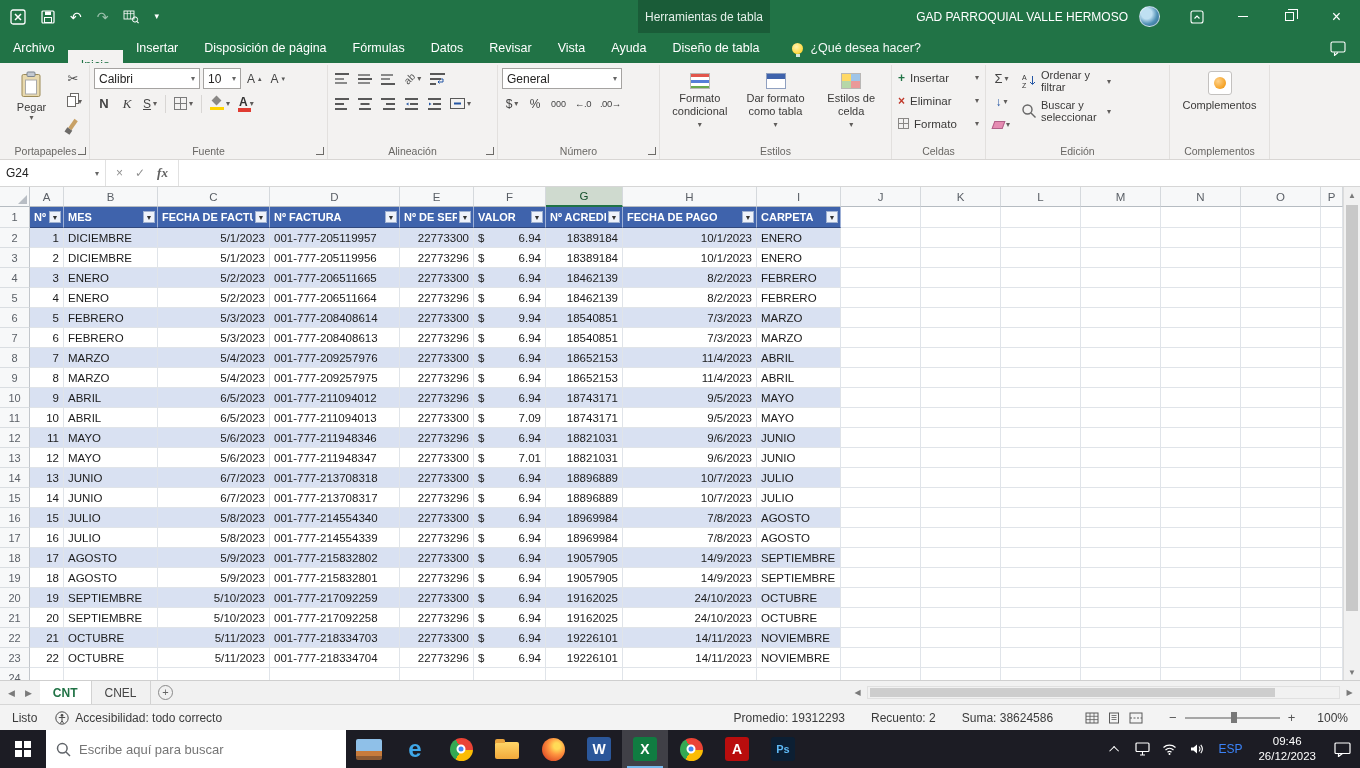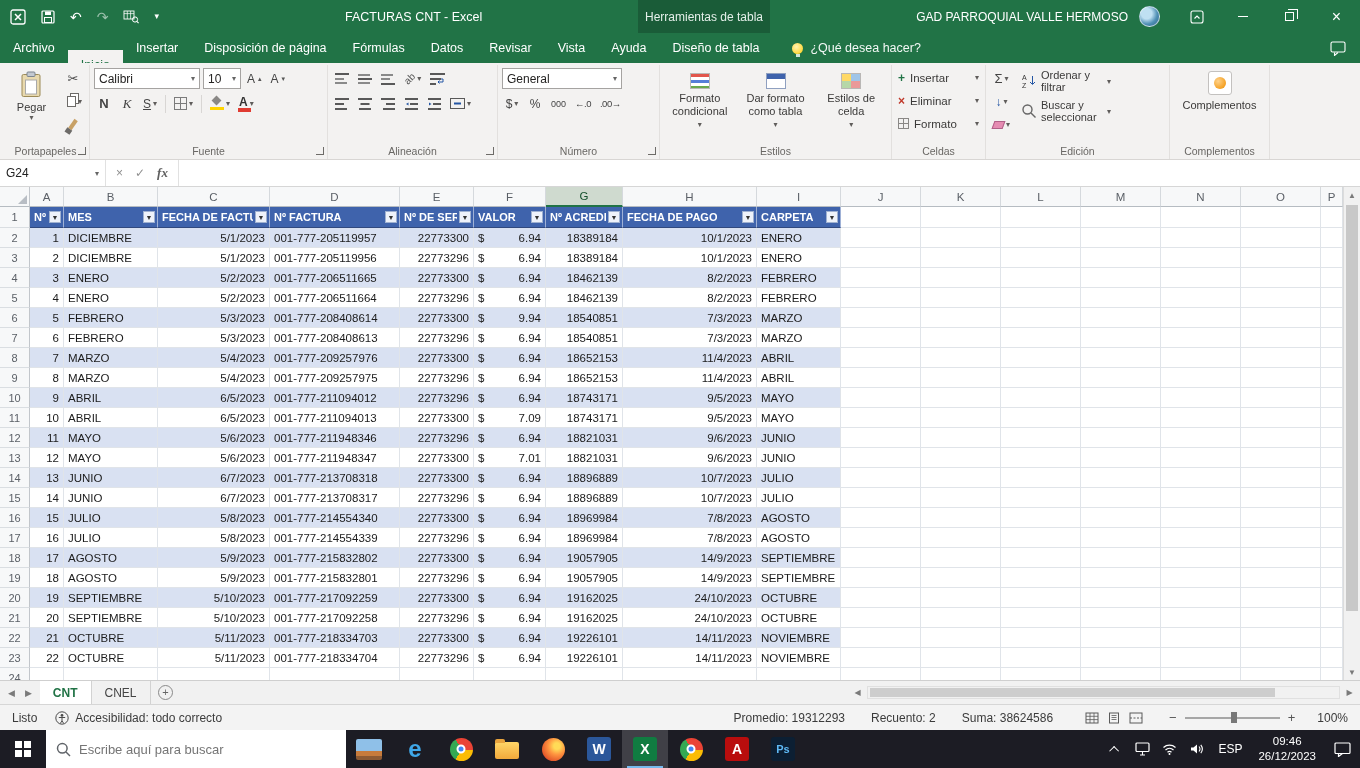--- a/index.html
+++ b/index.html
@@ -170,21 +170,21 @@
   .ic-folder::before { content:""; position:absolute; left:0; top:-3px; width:10px; height:4px; background:#e8a33d; border-radius:2px 2px 0 0; }
   .ic-firefox { width:23px; height:23px; border-radius:50%; background:radial-gradient(circle at 65% 35%,#ffdb57 0 15%,#ff9640 40%,#e3562a 75%,#b5007f 100%); }
   .appsq { width:24px; height:24px; border-radius:3px; color:#fff; font-weight:bold; font-size:14px; display:flex; align-items:center; justify-content:center; }
   .ic-word { background:#2b579a; }
   .ic-excel { background:#107c41; }
   .ic-acrobat { background:#b90d0d; }
   .ic-ps { background:#0c1f33; color:#5fb9f5; font-size:11px; }
   .tray { display:flex; align-items:center; margin-left:auto; }
   .tri { width:27px; height:38px; display:flex; align-items:center; justify-content:center; }
   .chev { width:7px; height:7px; border-left:1.8px solid #fff; border-top:1.8px solid #fff; transform:rotate(45deg) translateY(2px); display:block; }
-  .lang { color:#ffffff; font-size:12px; padding:0 8px; display:flex; align-items:center; }
+  .lang { color:#3b82f6; font-size:12px; padding:0 8px; display:flex; align-items:center; }
   .clock { display:flex; flex-direction:column; align-items:center; justify-content:center; color:#fff; font-size:11.5px; line-height:1.3; padding:0 8px; }
   .notif { width:36px; }
 </style>
 </head>
 <body>
 
 <div class="app">
 
   <div class="titlebar">
     <div class="qat">
@@ -206,21 +206,20 @@
       <span class="qicon">
         <svg width="16" height="15">
             <rect x="1" y="2" width="10" height="8" fill="none" stroke="#fff" stroke-width=".9"></rect>
             <path d="M1 4.6h10M4.3 2v8M7.6 2v8" stroke="#fff" stroke-width=".7"></path>
             <circle cx="12" cy="10.5" r="2.6" fill="none" stroke="#fff" stroke-width="1"></circle>
             <path d="M13.8 12.4l1.8 1.8" stroke="#fff" stroke-width="1.1"></path>
           </svg>
       </span>
       <span class="qicon" style="font-size:9px;">▾</span>
     </div>
-    <div class="tb-title">FACTURAS CNT  -  Excel</div>
     <div class="ctx-band">Herramientas de tabla</div>
     <div class="tb-account">GAD PARROQUIAL VALLE HERMOSO</div>
     <div class="avatar"></div>
     <div class="ribopts">
       <svg width="14" height="14">
           <rect x="1" y="1" width="12" height="12" rx="2" fill="none" stroke="#fff" stroke-width="1.1"></rect>
           <path d="M4.5 8.5L7 6l2.5 2.5" fill="none" stroke="#fff" stroke-width="1.2"></path>
         </svg>
     </div>
     <div class="wbtns">

